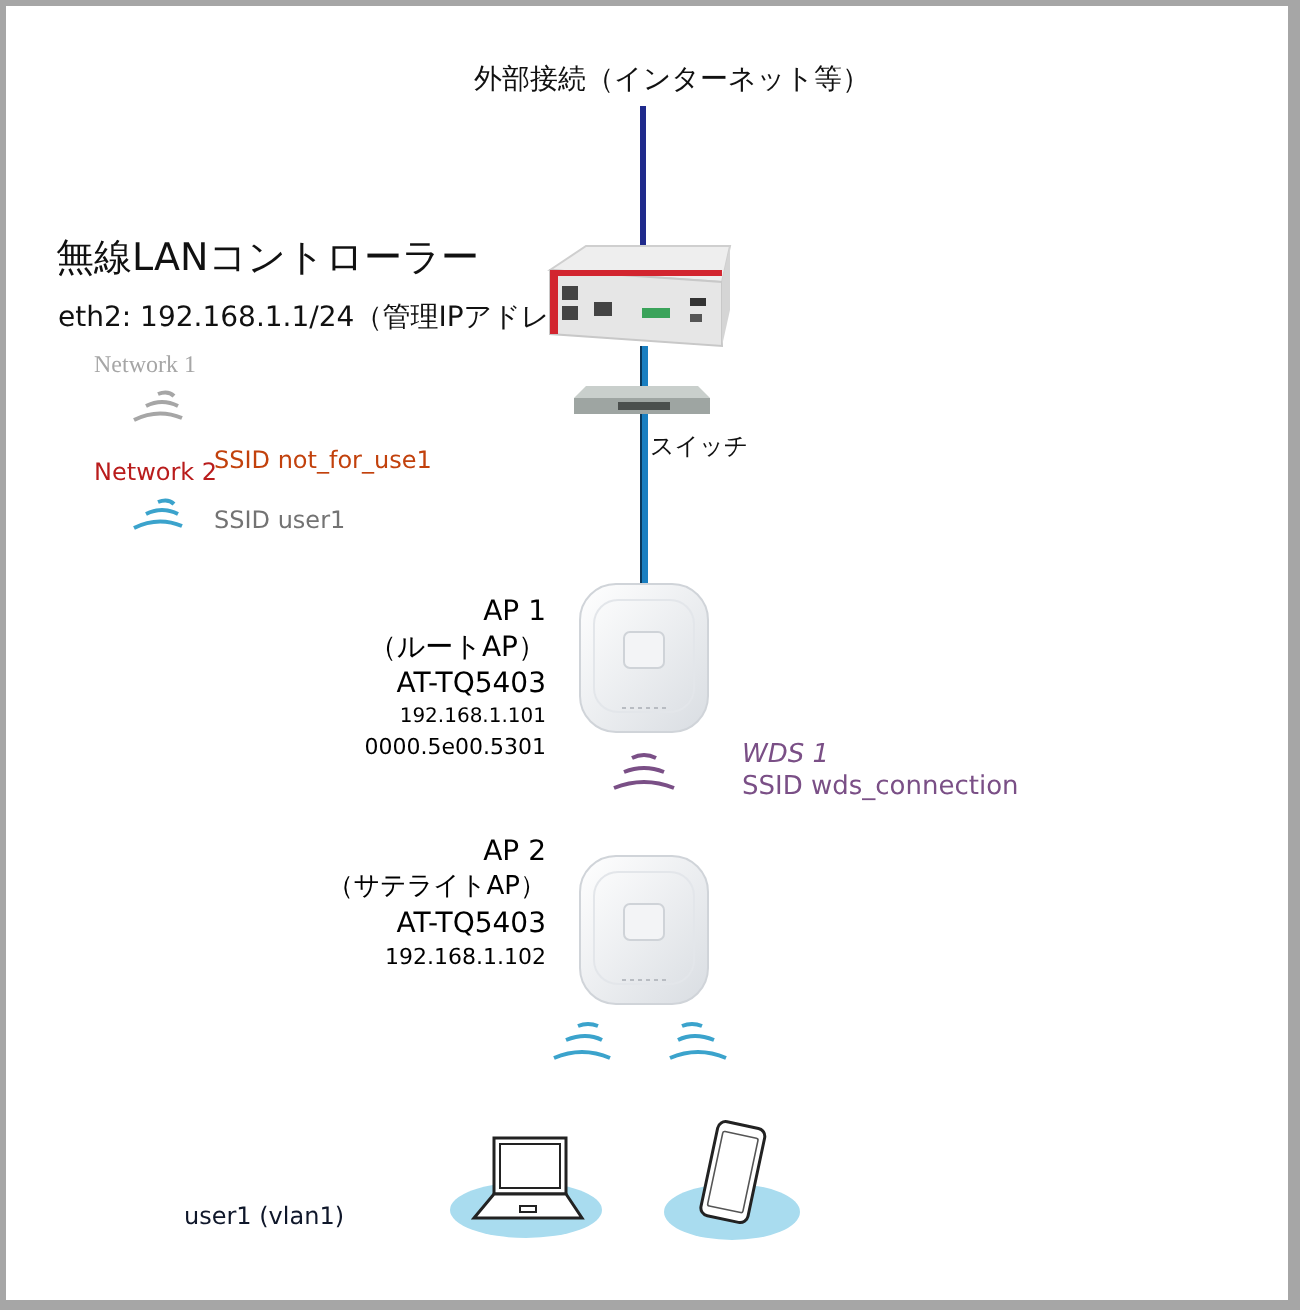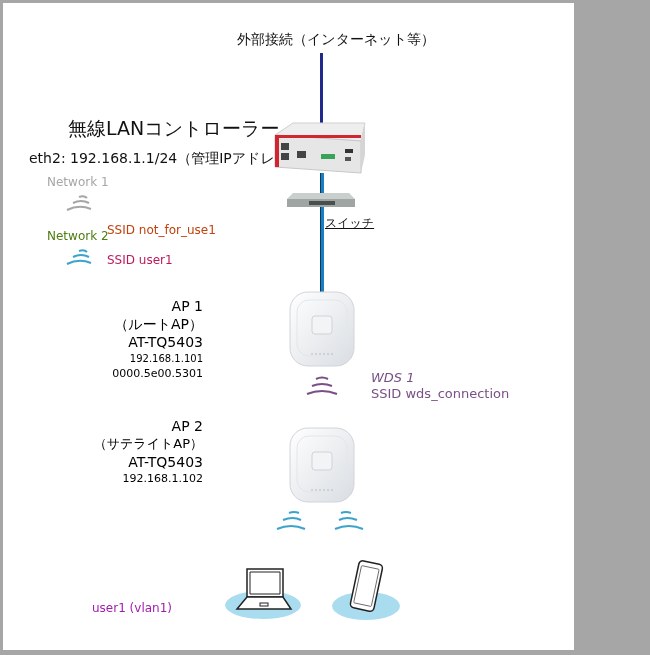--- a/index.html
+++ b/index.html
@@ -1,34 +1,34 @@
 <!DOCTYPE html>
 <html><head>
 <meta charset="utf-8">
 <style>
   html, body { margin: 0; padding: 0; }
   body { width: 650px; height: 655px; background: #a6a6a6; position: relative; overflow: hidden;
          font-family: "DejaVu Sans", "Liberation Sans", sans-serif; }
-  .frame { position: absolute; left: 3px; top: 3px; width: 571px; height: 647px; background: #ffffff; }
+  .frame { position: absolute; left: 3px; top: 3px; width: 641px; height: 647px; background: #ffffff; }
   .txt { position: absolute; white-space: nowrap; color: #111; }
   .line { position: absolute; }
   svg { position: absolute; overflow: visible; }
 </style>
 </head>
 <body>
 
 <div class="frame">
 
   <div class="txt" style="left:234px; top:28px; font-size:14px;">外部接続（インターネット等）</div>
 
   <div class="line" style="left:317px; top:50px; width:3px; height:78px; background:#1f2a8c;"></div>
 
   <div class="line" style="left:317px; top:170px; width:3px; height:120px; background:#1a7fc1; border-left:1px solid #0b3a5e;"></div>
 
-  <div class="txt" style="left:25px; top:113px; font-size:19px;margin-left:40px;">無線LANコントローラー</div>
+  <div class="txt" style="left:25px; top:113px; font-size:19px;">無線LANコントローラー</div>
   <div class="txt" style="left:26px; top:147px; font-size:14px;">eth2: 192.168.1.1/24（管理IPアドレス）</div>
 
   <svg style="left:266px; top:118px;" width="100" height="60">
     <polygon points="6,14 24,2 96,2 92,20" fill="#eeeeee" stroke="#cfcfcf"></polygon>
     <polygon points="6,14 92,20 92,52 6,46" fill="#e6e6e6" stroke="#c8c8c8"></polygon>
     <polygon points="92,20 96,2 96,34 92,52" fill="#d5d5d5"></polygon>
     <rect x="6" y="14" width="86" height="3" fill="#d2252f"></rect>
     <rect x="6" y="14" width="4" height="32" fill="#d2252f"></rect>
     <rect x="12" y="22" width="8" height="7" fill="#444"></rect>
     <rect x="12" y="32" width="8" height="7" fill="#444"></rect>
@@ -36,37 +36,37 @@
     <rect x="52" y="33" width="14" height="5" fill="#3aa35a"></rect>
     <rect x="76" y="28" width="8" height="4" fill="#333"></rect>
     <rect x="76" y="36" width="6" height="4" fill="#555"></rect>
   </svg>
 
   <svg style="left:282px; top:188px;" width="72" height="22">
     <polygon points="8,2 64,2 70,8 2,8" fill="#c9cfcc"></polygon>
     <polygon points="2,8 70,8 70,16 2,16" fill="#9ea5a2"></polygon>
     <rect x="24" y="10" width="26" height="4" fill="#4a4f4d"></rect>
   </svg>
-  <div class="txt" style="left:322px; top:212px; font-size:12px;text-decoration:underline;">スイッチ</div>
+  <div class="txt" style="left:322px; top:212px; font-size:12px;">スイッチ</div>
 
-  <div class="txt" style="left:44px; top:172px; font-size:12px; color:#a6a6a6;">Network 1</div>
+  <div class="txt" style="left:44px; top:172px; font-size:12px; color:#a6a6a6;font-family:Liberation Serif, serif;">Network 1</div>
   <svg style="left:62px; top:191px;" width="30" height="20">
     <path d="M14,3 Q19,1 22,4" stroke="#a6a6a6" stroke-width="2" fill="none"></path>
     <path d="M8,9 Q16,5 24,9" stroke="#a6a6a6" stroke-width="2" fill="none"></path>
     <path d="M2,16 Q14,10 26,15" stroke="#a6a6a6" stroke-width="2" fill="none"></path>
   </svg>
   <div class="txt" style="left:104px; top:196px; font-size:12px; color:#c2410c;margin-top:24px;">SSID not_for_use1</div>
 
-  <div class="txt" style="left:44px; top:226px; font-size:12px; color:#4d7c0f;">Network 2</div>
+  <div class="txt" style="left:44px; top:226px; font-size:12px; color:#b91c1c;">Network 2</div>
   <svg style="left:62px; top:245px;" width="30" height="20">
     <path d="M14,3 Q19,1 22,4" stroke="#3ba3cc" stroke-width="2" fill="none"></path>
     <path d="M8,9 Q16,5 24,9" stroke="#3ba3cc" stroke-width="2" fill="none"></path>
     <path d="M2,16 Q14,10 26,15" stroke="#3ba3cc" stroke-width="2" fill="none"></path>
   </svg>
-  <div class="txt" style="left:104px; top:250px; font-size:12px; color:#be185d;">SSID user1</div>
+  <div class="txt" style="left:104px; top:250px; font-size:12px; color:#737373;">SSID user1</div>
 
   <div style="position:absolute; right:371px; top:294px; text-align:right;">
     <div style="font-size:14px; line-height:18px;">AP 1</div>
     <div style="font-size:14px; line-height:18px;">（ルートAP）</div>
     <div style="font-size:14px; line-height:18px;">AT-TQ5403</div>
     <div style="font-size:10px; line-height:15px;">192.168.1.101</div>
     <div style="font-size:11px; line-height:15px;">0000.5e00.5301</div>
   </div>
   <svg style="left:284px; top:287px;" width="72" height="78">
     <defs>
@@ -106,21 +106,21 @@
     <path d="M16,4 Q21,2 26,4" stroke="#3ba3cc" stroke-width="2" fill="none"></path>
     <path d="M10,11 Q20,7 28,11" stroke="#3ba3cc" stroke-width="2" fill="none"></path>
     <path d="M4,20 Q18,14 32,20" stroke="#3ba3cc" stroke-width="2" fill="none"></path>
   </svg>
   <svg style="left:328px; top:506px;" width="40" height="26">
     <path d="M10,4 Q15,2 20,4" stroke="#3ba3cc" stroke-width="2" fill="none"></path>
     <path d="M8,11 Q16,7 26,11" stroke="#3ba3cc" stroke-width="2" fill="none"></path>
     <path d="M4,20 Q18,14 32,20" stroke="#3ba3cc" stroke-width="2" fill="none"></path>
   </svg>
 
-  <div class="txt" style="left:89px; top:598px; font-size:12px; color:#a21caf;">user1 (vlan1)</div>
+  <div class="txt" style="left:89px; top:598px; font-size:12px; color:#0f172a;">user1 (vlan1)</div>
 
   <svg style="left:220px; top:560px;" width="80" height="58">
     <ellipse cx="40" cy="42" rx="38" ry="14" fill="#a9dcef"></ellipse>
     <polygon points="24,6 60,6 60,34 24,34" fill="#ffffff" stroke="#222" stroke-width="1.5"></polygon>
     <polygon points="27,9 57,9 57,31 27,31" fill="#ffffff" stroke="#222" stroke-width="1"></polygon>
     <polygon points="14,46 24,34 60,34 68,46" fill="#ffffff" stroke="#222" stroke-width="1.5"></polygon>
     <rect x="37" y="40" width="8" height="3" fill="none" stroke="#222"></rect>
   </svg>
 
   <svg style="left:325px; top:557px;" width="75" height="64">

